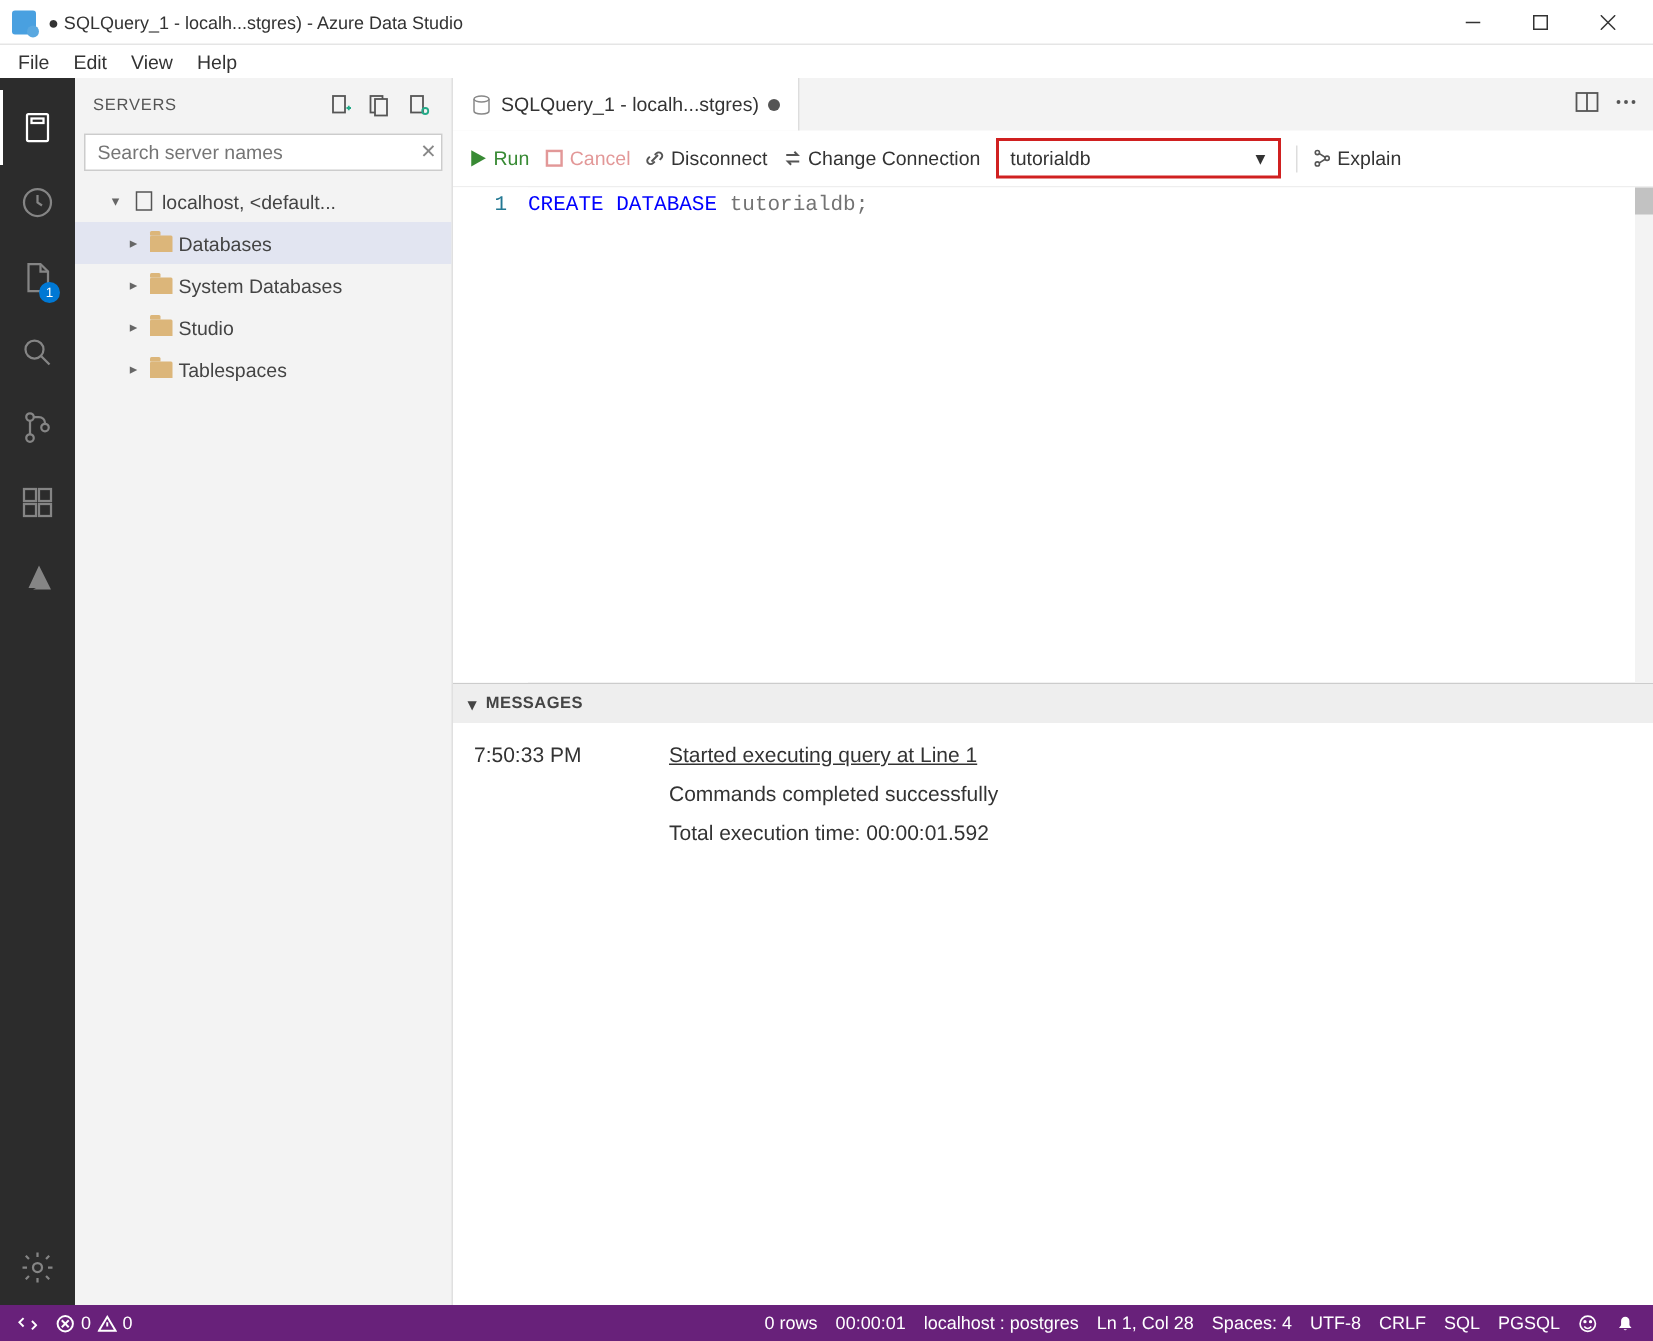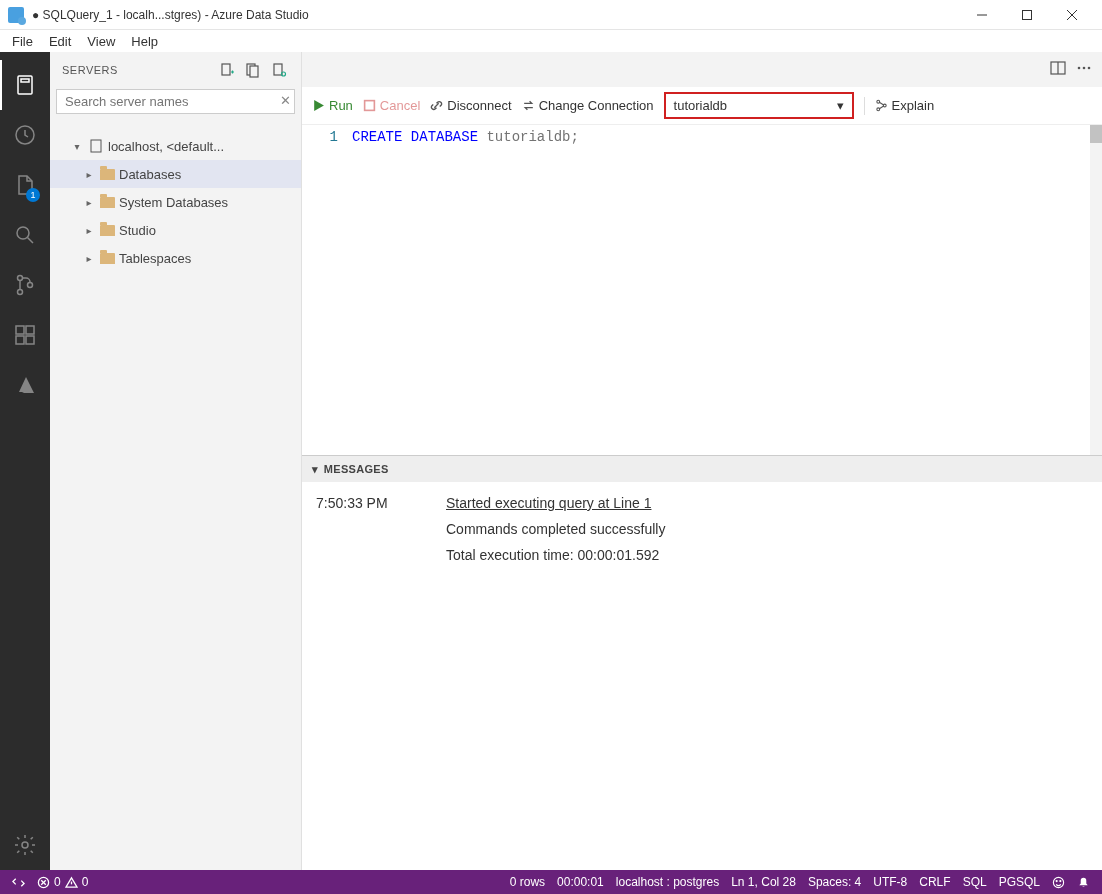--- a/index.html
+++ b/index.html
@@ -30,21 +30,21 @@
   .activity-badge { position: absolute; top: 28px; right: 10px; background: #0078d4; color: #fff; font-size: 9px; min-width: 14px; height: 14px; border-radius: 7px; display: flex; align-items: center; justify-content: center; }
   .activity-spacer { flex: 1; }
   
   
   .side-panel { width: 252px; background: #f3f3f3; display: flex; flex-direction: column; border-right: 1px solid #e0e0e0; }
   .side-header { height: 35px; display: flex; align-items: center; padding: 0 12px; font-size: 11px; letter-spacing: 0.5px; color: #555; }
   .side-header-title { flex: 1; }
   .side-header-actions { display: flex; gap: 6px; }
   .side-header-btn { cursor: pointer; padding: 2px; color: #555; }
   .side-header-btn svg { width: 16px; height: 16px; display: block; }
-  .side-search { margin: 2px 6px 18px 6px; }
+  .side-search { margin: 2px 6px 6px 6px; }
   .side-search input { width: 100%; padding: 4px 22px 4px 8px; border: 1px solid #ccc; background: #fff; font-size: 13px; color: #888; }
   .side-search-wrap { position: relative; }
   .side-search-clear { position: absolute; right: 4px; top: 4px; color: #888; cursor: pointer; }
   
   .tree { flex: 1; overflow: auto; font-size: 13px; color: #444; }
   .tree-item { display: flex; align-items: center; height: 28px; padding-left: 8px; cursor: pointer; }
   .tree-item.hl { background: #e2e5f1; }
   .tree-chevron { width: 14px; display: inline-flex; justify-content: center; color: #666; font-size: 10px; }
   .tree-icon { width: 16px; height: 14px; margin: 0 4px; display: inline-flex; align-items: center; justify-content: center; }
   .tree-icon.server svg { width: 14px; height: 14px; }
@@ -253,20 +253,28 @@
       <div class="tree-item tree-indent-2">
         <span class="tree-chevron">▸</span>
         <span class="tree-icon folder"></span>
         <span class="tree-label">Tablespaces</span>
       </div>
     </div>
   </div>
 
   <div class="editor-group">
     <div class="tab-bar">
+      <div class="tab active">
+        <svg class="tab-icon" viewBox="0 0 14 14" fill="none" stroke="currentColor" stroke-width="1">
+            <ellipse cx="7" cy="3" rx="5" ry="2"></ellipse>
+            <path d="M2 3v8c0 1.1 2.2 2 5 2s5-.9 5-2V3"></path>
+          </svg>
+        <span>SQLQuery_1 - localh...stgres)</span>
+        <span class="tab-dirty"></span>
+      </div>
       <div class="tab-spacer"></div>
       <div class="tab-actions">
         <span class="tab-action-btn"><svg width="16" height="16" viewBox="0 0 16 16" fill="none" stroke="#555" stroke-width="1.2">
               <rect x="1" y="2" width="14" height="12"></rect>
               <line x1="8" y1="2" x2="8" y2="14"></line>
             </svg></span>
         <span class="tab-action-btn"><svg width="16" height="16" viewBox="0 0 16 16" fill="#555">
               <circle cx="3" cy="8" r="1.3"></circle>
               <circle cx="8" cy="8" r="1.3"></circle>
               <circle cx="13" cy="8" r="1.3"></circle>

